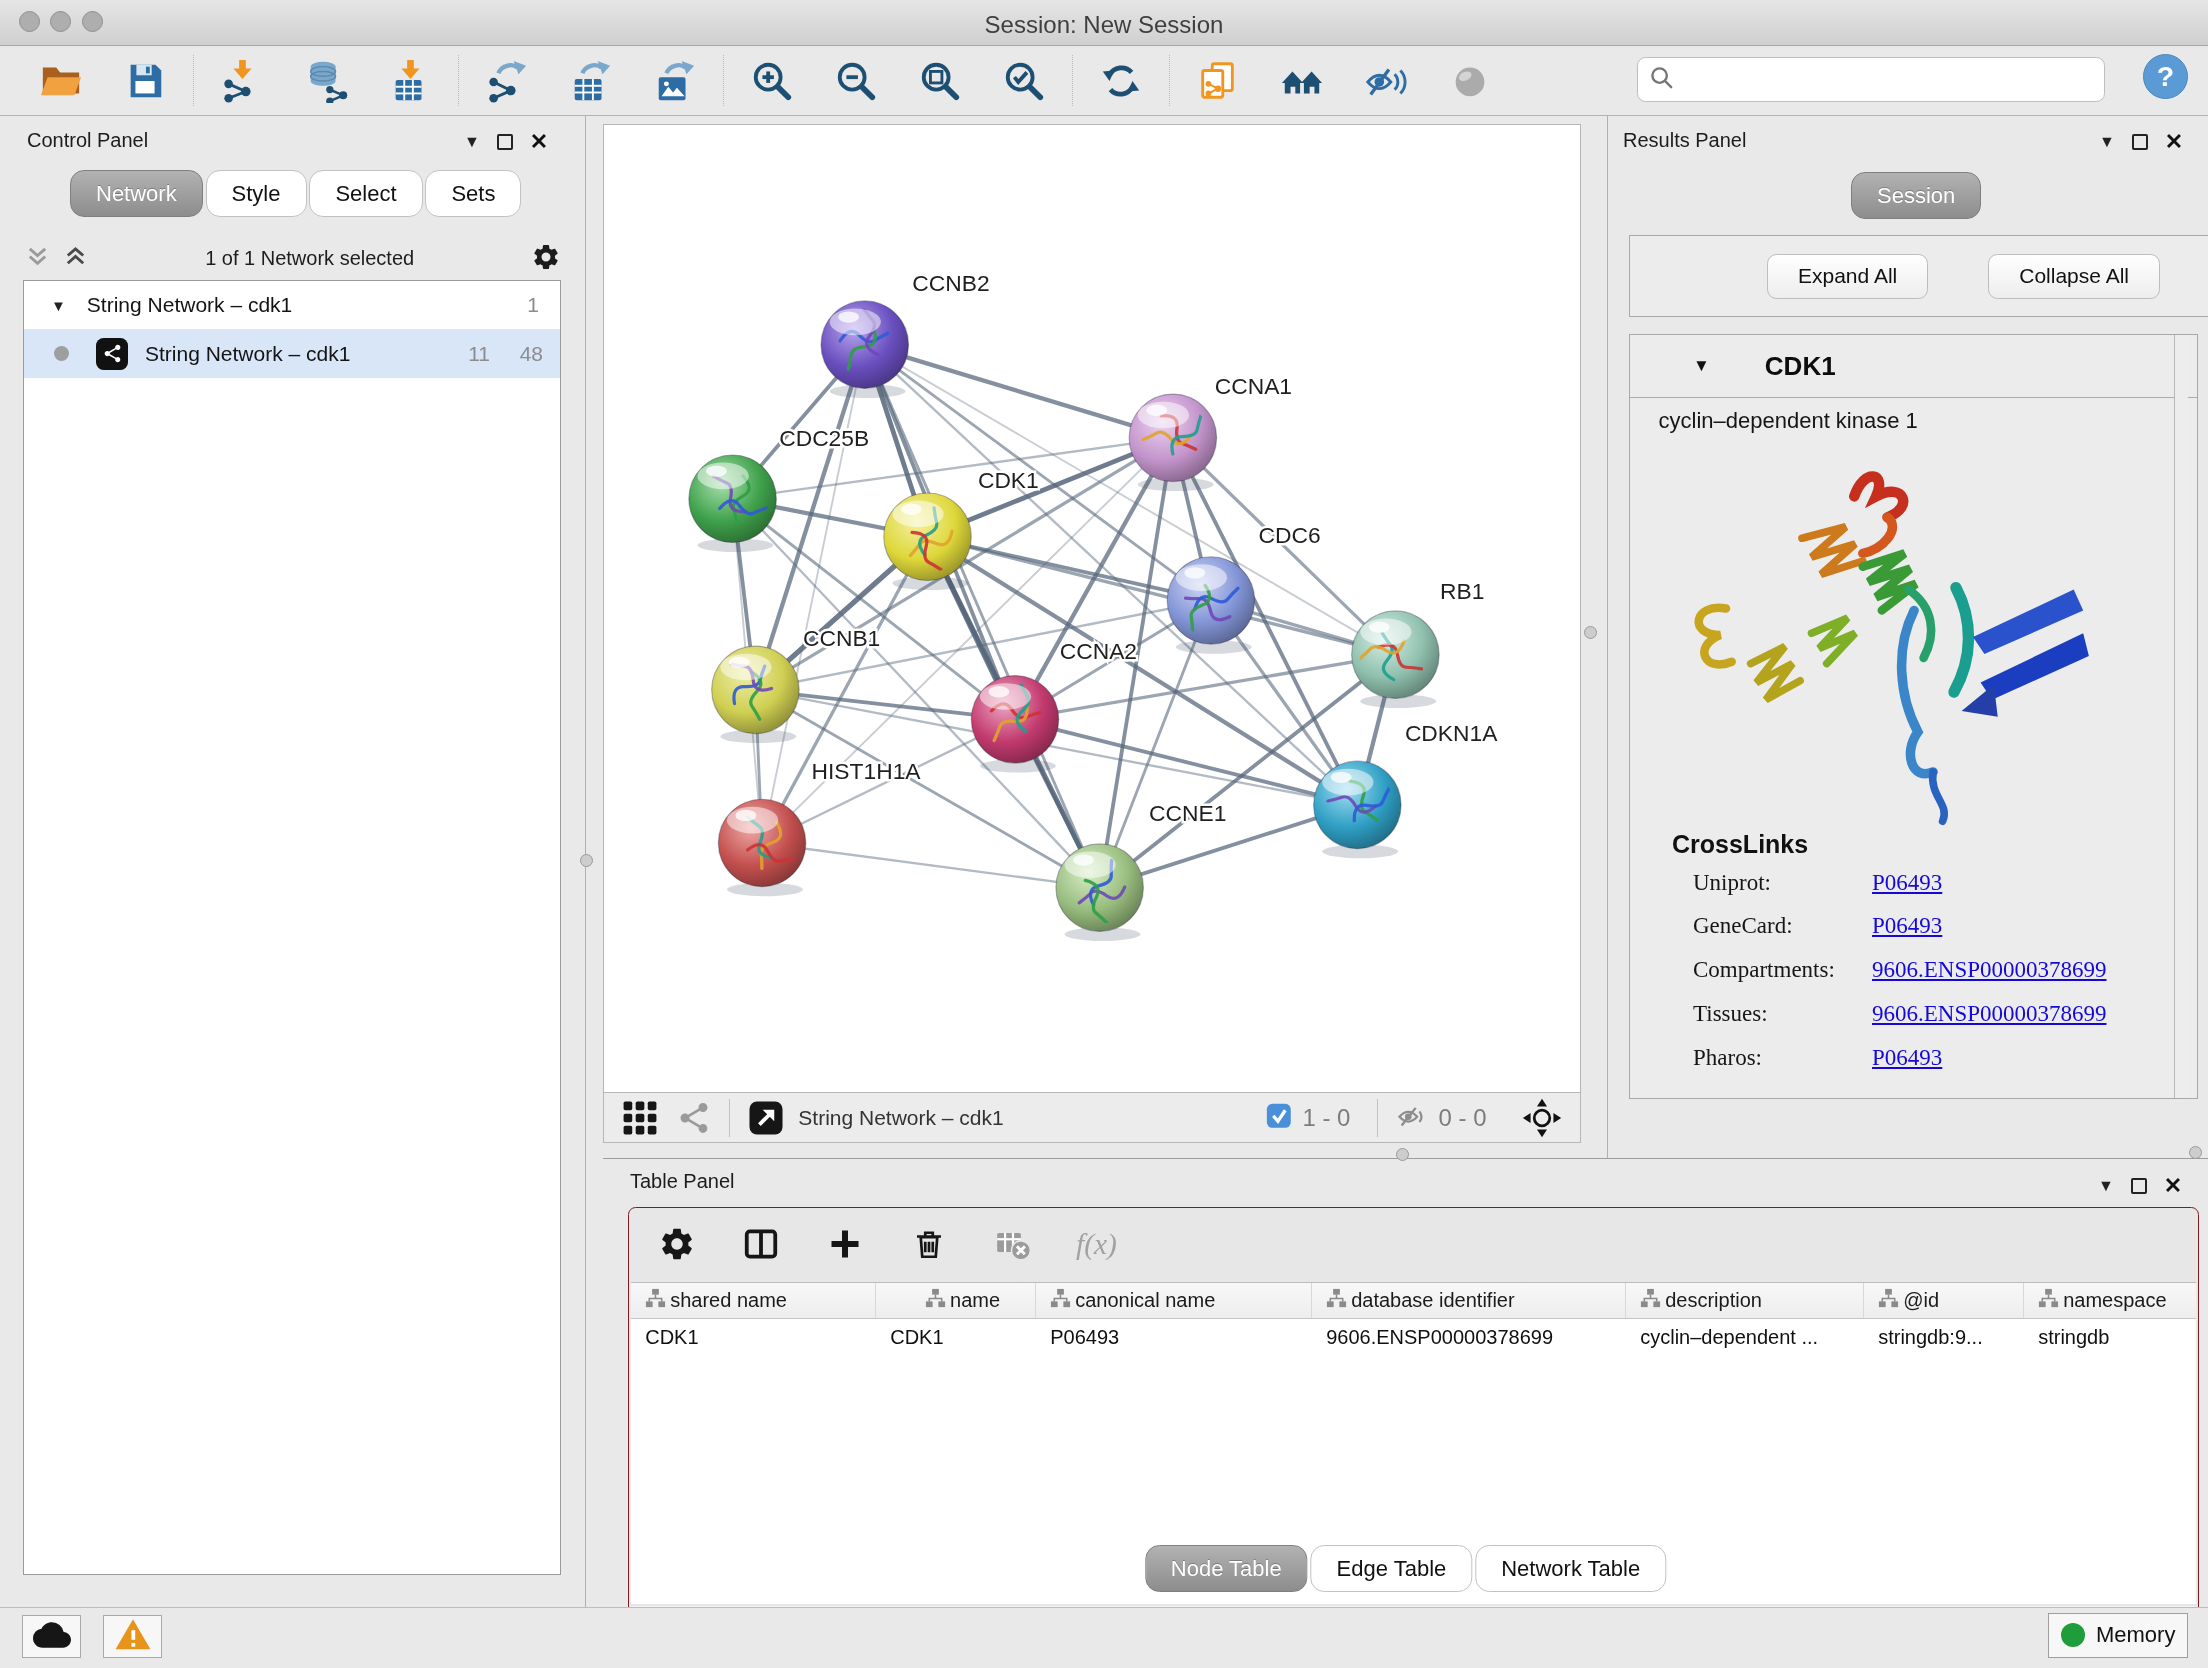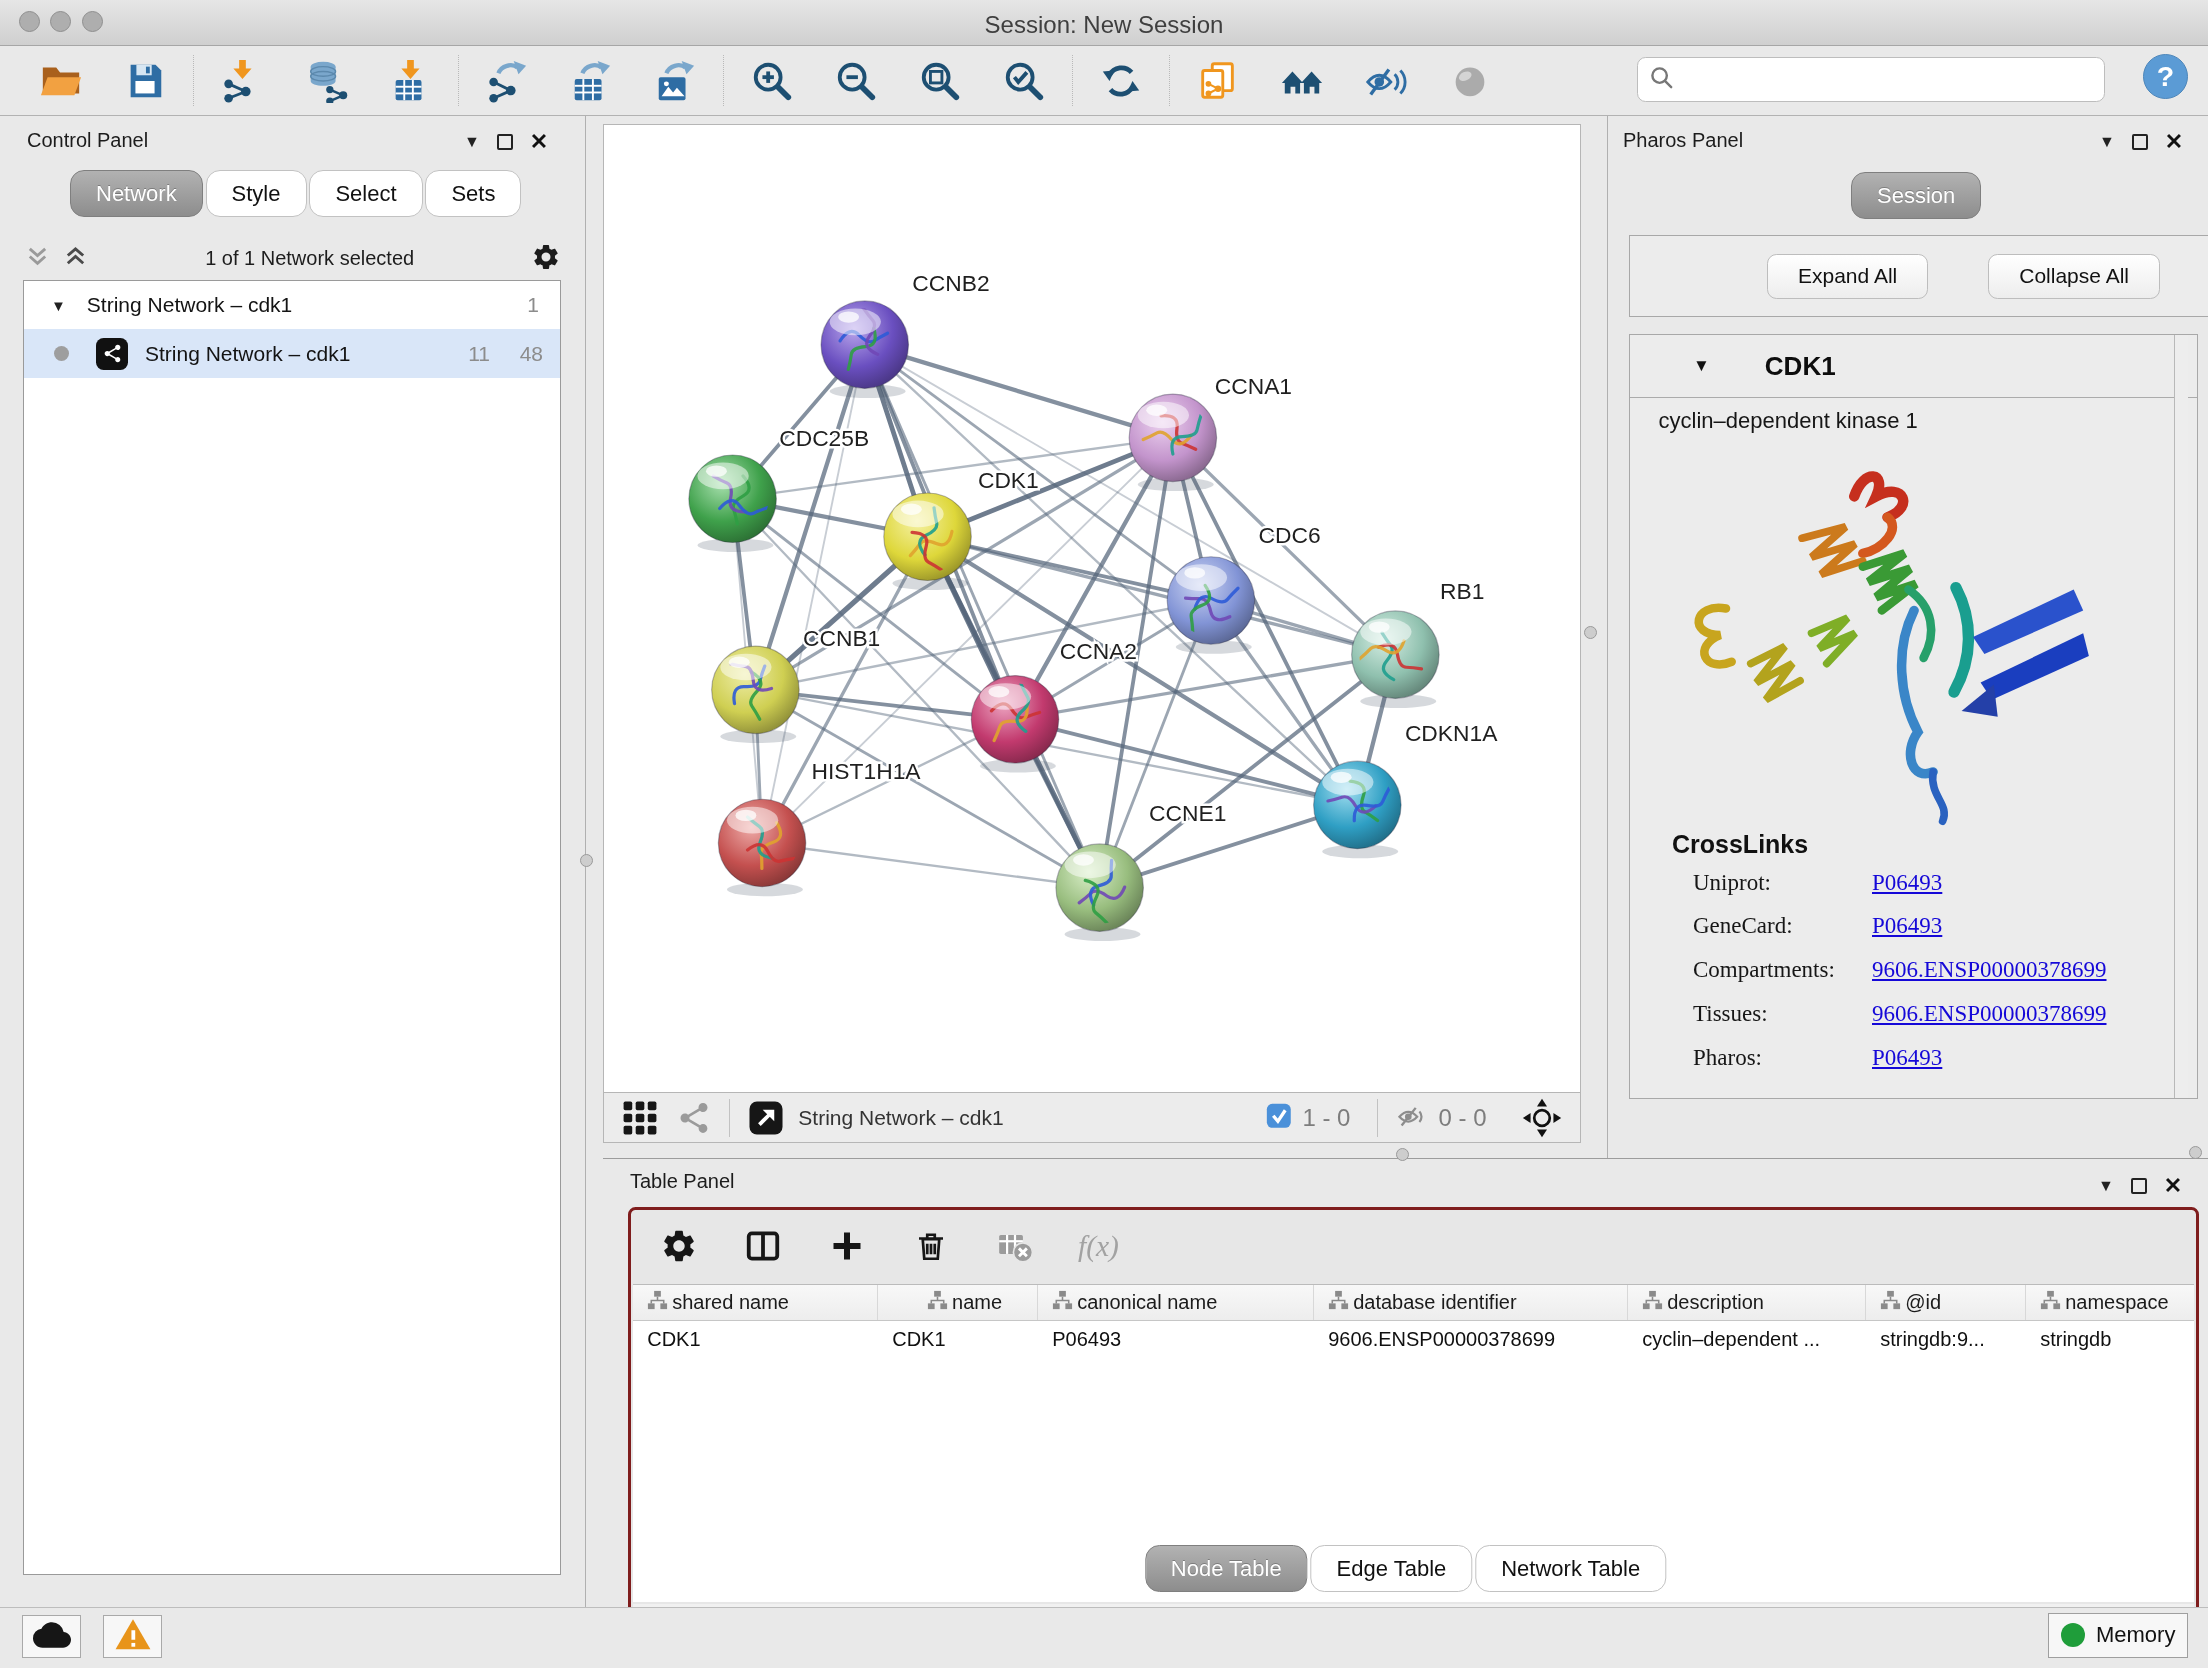--- a/index.html
+++ b/index.html
@@ -83,21 +83,21 @@
   .xl-head{left:42px;top:495px;font-family:Liberation Sans, sans-serif;font-weight:bold;font-size:25px;color:#111;}
   .xl-row{left:63px;width:476px;height:44px;display:flex;font-family:"Liberation Serif",serif;font-size:23px;color:#161616;}
   .xl-row .k{width:179px;}
   .xl-row a{color:#1508d8;text-decoration:underline;cursor:pointer;}
   .rp-scroll{right:9.5px;top:0;bottom:0;width:13.3px;background:#ededed;border-left:1px solid #b8b8b8;}
 
   
   .table-panel{left:603px;top:1158px;width:1605px;height:449px;background:#e9e9e9;border-top:1.9px solid #9c9c9c;}
   .tp-header{left:27px;top:11.4px;}
   .tp-ctrls{left:1495px;top:16px;}
-  .tp-card{left:25px;top:48px;width:1571px;height:423px;background:#e7e7e7;border:3px solid #7f1d1d;border-radius:7.6px 7.6px 0 0;}
+  .tp-card{left:25px;top:48px;width:1571px;height:423px;background:#e7e7e7;border:1px solid #7f1d1d;border-radius:7.6px 7.6px 0 0;}
   .tp-toolbar{height:72px;display:flex;align-items:center;gap:42px;padding-left:27px;}
   .tp-toolbar .tb-btn{width:42px;height:42px;}
   .fx{font-family:"Liberation Serif",serif;font-style:italic;font-size:29.5px;color:#a2a2a2;}
   .tp-table{left:1.9px;top:74px;right:1.9px;bottom:25px;background:#fff;border-top:1px solid #bbb;overflow:hidden;}
   .t-headrow{display:flex;height:36px;background:linear-gradient(#f8f8f8,#ededed);border-bottom:1px solid #c6c6c6;}
   .t-hcell{display:flex;align-items:center;gap:3px;padding-left:13.3px;border-right:1px solid #d8d8d8;
     font-size:20px;color:#1b1b1b;white-space:nowrap;overflow:hidden;flex:none;}
   .t-row{display:flex;height:36px;}
   .t-cell{padding-left:14.3px;display:flex;align-items:center;font-size:20px;color:#101010;white-space:nowrap;overflow:hidden;flex:none;}
   .hscroll{left:1.9px;bottom:1.9px;right:1.9px;height:21px;background:#f1f1f1;}
@@ -731,21 +731,21 @@
           <path d="M23 2l5.5 8.5h-11z"></path>
           <path d="M23 44l5.5-8.5h-11z"></path>
           <path d="M2 23l8.5-5.5v11z"></path>
           <path d="M44 23l-8.5-5.5v11z"></path>
         </g>
       </svg>
     </button>
 </div>
 
 <div class="abs results-panel">
-  <div class="abs rp-header panel-title">Pharos Panel</div>
+  <div class="abs rp-header panel-title">Results Panel</div>
   <div class="abs rp-ctrls win-ctrls">
     <span class="pc-collapse">▼</span>
     <span class="pc-float"></span>
     <span class="pc-close">✕</span>
   </div>
   <div class="abs rp-tab">
     <div class="tab selected">Session</div>
   </div>
   <div class="abs rp-btn-card">
     <button class="rp-btn">Expand All</button>

